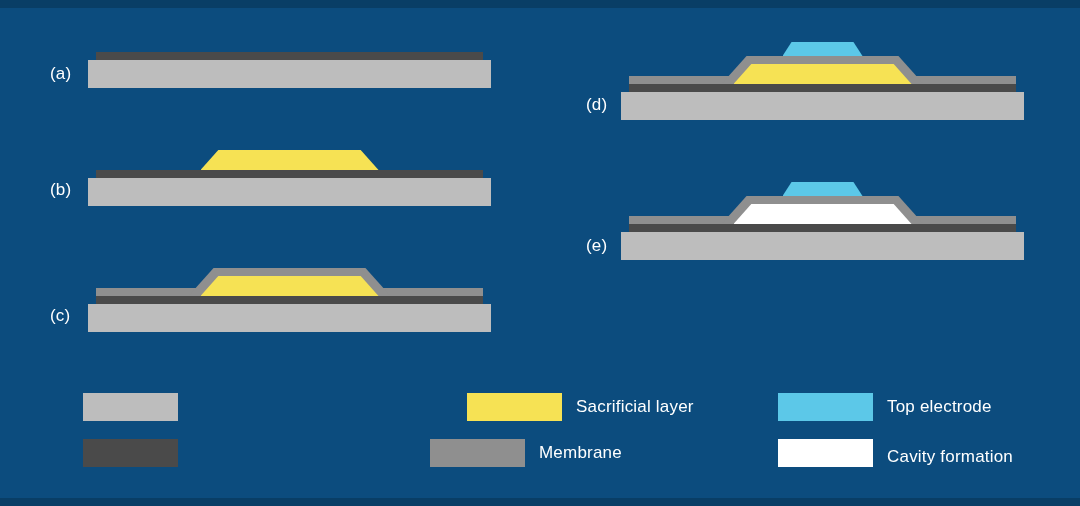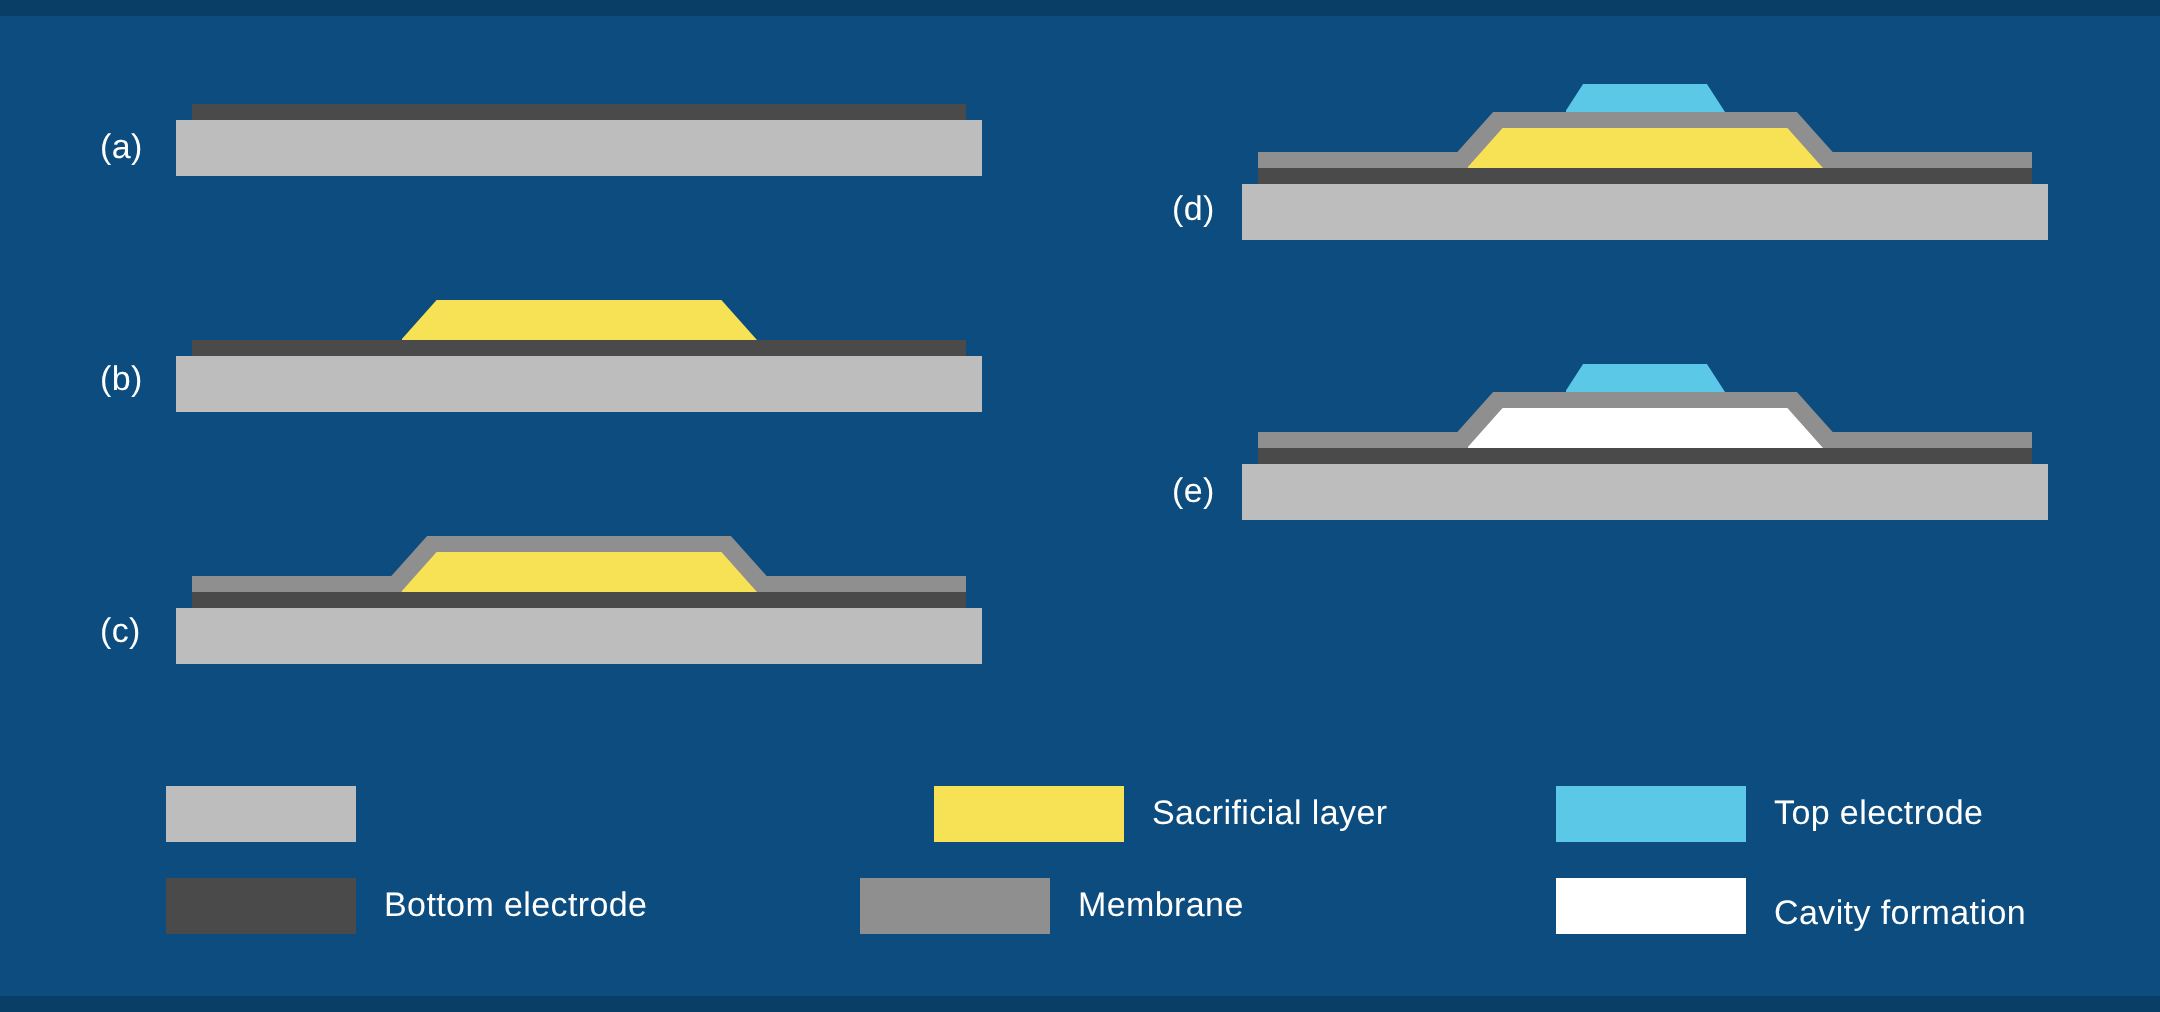--- a/index.html
+++ b/index.html
@@ -163,21 +163,20 @@
     <span class="legend-label">Sacrificial layer</span>
   </div>
 
   <div class="legend-item" style="left:778px; top:393px;align-items:center;">
     <div class="swatch sw-top"></div>
     <span class="legend-label">Top electrode</span>
   </div>
 
   <div class="legend-item" style="left:83px; top:439px;">
     <div class="swatch sw-belectrode"></div>
-    <span class="legend-label">Bottom electrode</span>
   </div>
 
   <div class="legend-item" style="left:430px; top:439px;">
     <div class="swatch sw-membrane"></div>
     <span class="legend-label">Membrane</span>
   </div>
 
   <div class="legend-item" style="left:778px; top:439px;align-items:flex-end;">
     <div class="swatch sw-cavity"></div>
     <span class="legend-label">Cavity formation</span>

